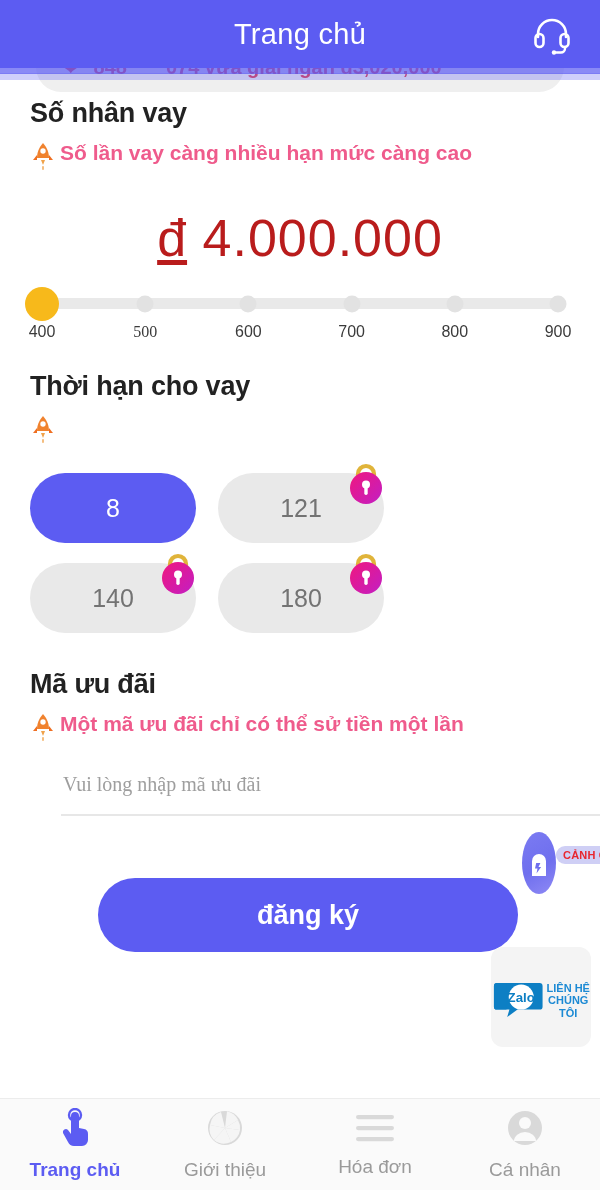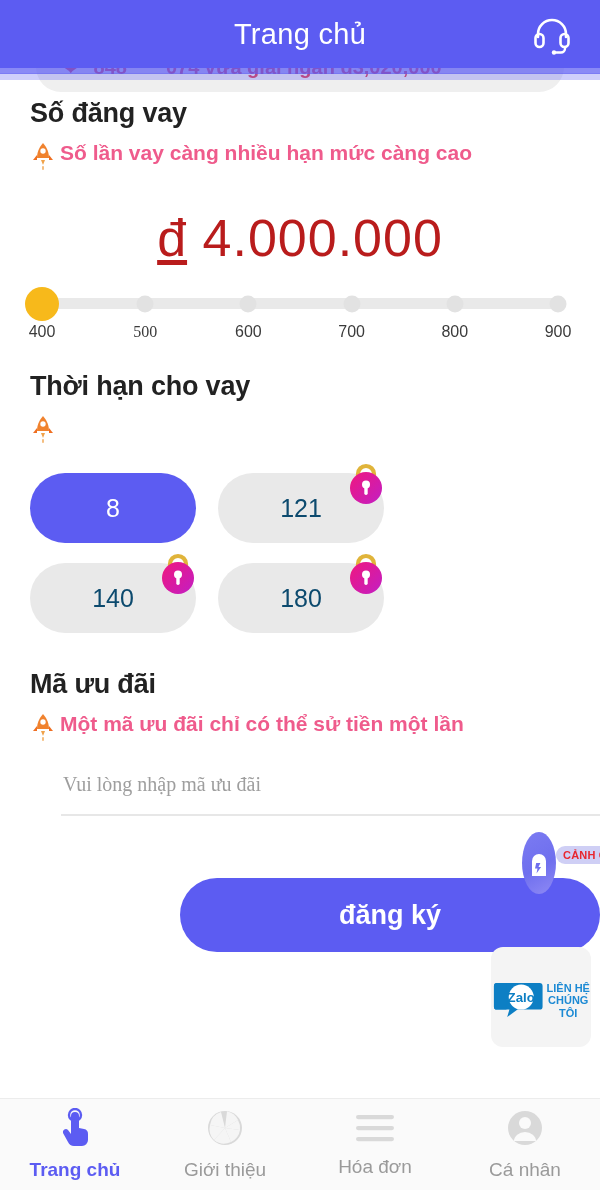--- a/index.html
+++ b/index.html
@@ -94,40 +94,40 @@
   }
 
   
   .chips {
     display: flex; flex-wrap: wrap; gap: 20px 22px;
     padding: 28px 30px 0 30px;
   }
   .chip {
     position: relative; width: 166px; height: 70px; border-radius: 35px;
     display: flex; align-items: center; justify-content: center;
-    font-size: 25px; background: #e9e9e9; color: #0c4a6e;
+    font-size: 25px; background: #e9e9e9; color: #737373;
   }
   .chip.selected { background: #5c5cf2; color: #ffffff; }
   .lock {
     position: absolute; right: -6px; top: -16px; width: 48px; height: 50px;
   }
 
   
   .promo-input-wrap { padding: 26px 30px 0 30px; }
   .promo-input {
     width: 100%; border: none; outline: none; background: transparent;
     font-family: Liberation Serif, serif;
     font-size: 20px; color: #3b3b3b; padding: 4px 0 18px 2px;
     border-bottom: 2px solid #e7e7e7;
     margin-left: 31px;
   }
   .promo-input::placeholder { color: #9e9e9e; }
 
   
-  .submit-wrap { padding: 62px 0 0 16px; display: flex; justify-content: flex-end; }
+  .submit-wrap { padding: 62px 0 0 16px; display: flex; justify-content: center; }
   .submit-btn {
     width: 420px; height: 74px; border: none; border-radius: 37px;
     background: #5c5cf2; color: #fff; font-size: 27px; font-weight: bold;
     font-family: "Liberation Sans", sans-serif; cursor: pointer;
   }
 
   
   .float-warn {
     position: absolute; right: 8px; top: 820px; width: 70px; height: 86px;
     z-index: 25; display: flex; align-items: center;
@@ -188,21 +188,21 @@
         <rect x="4.5" y="20" width="8" height="13" rx="4" fill="none" stroke="#fff" stroke-width="2.6"></rect>
         <rect x="29.5" y="20" width="8" height="13" rx="4" fill="none" stroke="#fff" stroke-width="2.6"></rect>
         <path d="M34 33 v1.5 a4 4 0 0 1 -4 4 h-5" fill="none" stroke="#fff" stroke-width="2.4" stroke-linecap="round"></path>
         <circle cx="23" cy="38.5" r="2.2" fill="#fff"></circle>
       </svg>
     </div>
   </div>
 
   <div class="content">
 
-    <div class="sec-title">Số đăng vay</div>
+    <div class="sec-title">Số nhân vay</div>
     <div class="hint-row">
       <svg class="rocket" width="26" height="30" viewBox="0 0 26 30">
         <path d="M13 1 C17.5 6 19 11 19 16 H7 C7 11 8.5 6 13 1 Z" fill="#f0822e"></path>
         <circle cx="13" cy="9" r="2.7" fill="#fff"></circle>
         <path d="M7 13 L3 18 L7 18 Z" fill="#ef6f22"></path>
         <path d="M19 13 L23 18 L19 18 Z" fill="#ef6f22"></path>
         <path d="M11 18 h4 l-2 5 Z" fill="#f0a24a"></path>
         <rect x="12.3" y="24" width="1.4" height="4" rx=".7" fill="#f0a24a"></rect>
       </svg>
       <div class="hint-text">Số lần vay càng nhiều hạn mức càng cao</div>

